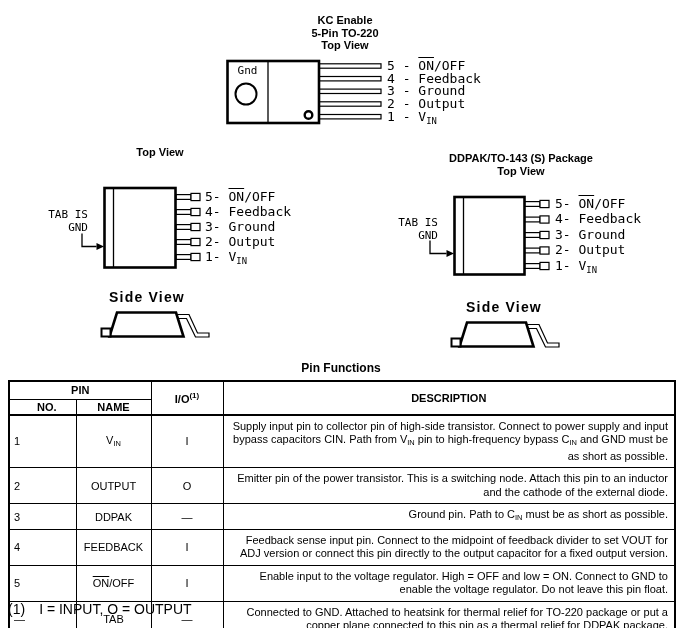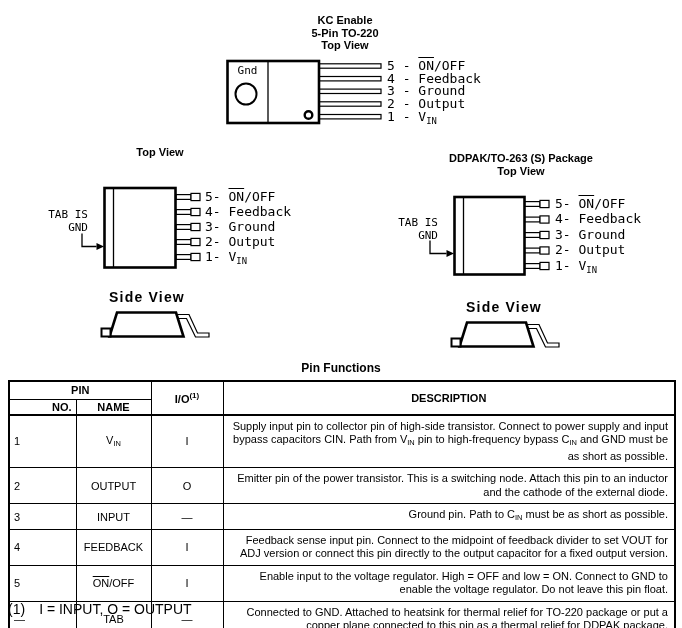--- a/index.html
+++ b/index.html
@@ -22,21 +22,21 @@
   .sideview-title { position:absolute; font-weight:bold; font-size:14px; letter-spacing:1.2px; text-align:center; }
   .table-title { position:absolute; left:8px; top:361px; width:666px; text-align:center;
     font-weight:bold; font-size:12px; }
   table.pins {
     position:absolute; left:8px; top:380px; width:666px;
     border-collapse:collapse; table-layout:fixed; font-size:11px;
     border:2px solid #000;
   }
   .pins th, .pins td { border:1px solid #000; padding:1px 4px; vertical-align:middle; }
   .pins thead th { font-weight:bold; text-align:center; }
-  .pins th.no-h { text-align:right; padding-left:12px; }
+  .pins th.no-h { text-align:center; padding-left:12px; }
   .pins tr.h2 th, .pins th.vspan { border-bottom:2px solid #000; }
   .pins td.no { text-align:left; }
   .pins td.name { text-align:center; }
   .pins td.io { text-align:center; }
   .pins td.desc { text-align:right; padding:4px 6px; line-height:13.5px; }
   .pins sup { font-size:8px; vertical-align:super; }
   .footnote { position:absolute; left:8px; top:601px; font-size:14px; }
   .footnote .marker { margin-right:14px; }
 </style>
 </head>
@@ -128,21 +128,21 @@
   <div>GND</div>
 </div>
 
 <div class="pinlabel" style="left:205px; top:191px;">5- <span class="ov">ON</span>/OFF</div>
 <div class="pinlabel" style="left:205px; top:206px;">4- Feedback</div>
 <div class="pinlabel" style="left:205px; top:221px;">3- Ground</div>
 <div class="pinlabel" style="left:205px; top:236px;">2- Output</div>
 <div class="pinlabel" style="left:205px; top:251px;">1- V<span class="sub">IN</span></div>
 
 <div class="diagram-title" style="left:420px; top:152px; width:202px;">
-  <div>DDPAK/TO-263 (S) Package</div>
+  <div>DDPAK/TO-143 (S) Package</div>
   <div>Top View</div>
 </div>
 <div class="tabnote" style="left:390px; top:216px; width:48px;">
   <div>TAB IS</div>
   <div>GND</div>
 </div>
 
 <div class="pinlabel" style="left:555px; top:198px;">5- <span class="ov">ON</span>/OFF</div>
 <div class="pinlabel" style="left:555px; top:213px;">4- Feedback</div>
 <div class="pinlabel" style="left:555px; top:229px;">3- Ground</div>
@@ -180,21 +180,21 @@
       <td class="desc">Supply input pin to collector pin of high-side transistor. Connect to power supply and input bypass capacitors CIN. Path from V<span class="sub">IN</span> pin to high-frequency bypass C<span class="sub">IN</span> and GND must be as short as possible.</td>
     </tr>
     <tr style="height:29px;">
       <td class="no">2</td>
       <td class="name">OUTPUT</td>
       <td class="io">O</td>
       <td class="desc">Emitter pin of the power transistor. This is a switching node. Attach this pin to an inductor and the cathode of the external diode.</td>
     </tr>
     <tr style="height:15px;">
       <td class="no">3</td>
-      <td class="name">INPUT</td>
+      <td class="name">DDPAK</td>
       <td class="io">—</td>
       <td class="desc">Ground pin. Path to C<span class="sub">IN</span> must be as short as possible.</td>
     </tr>
     <tr style="height:29px;">
       <td class="no">4</td>
       <td class="name">FEEDBACK</td>
       <td class="io">I</td>
       <td class="desc">Feedback sense input pin. Connect to the midpoint of feedback divider to set VOUT for ADJ version or connect this pin directly to the output capacitor for a fixed output version.</td>
     </tr>
     <tr style="height:29px;">

